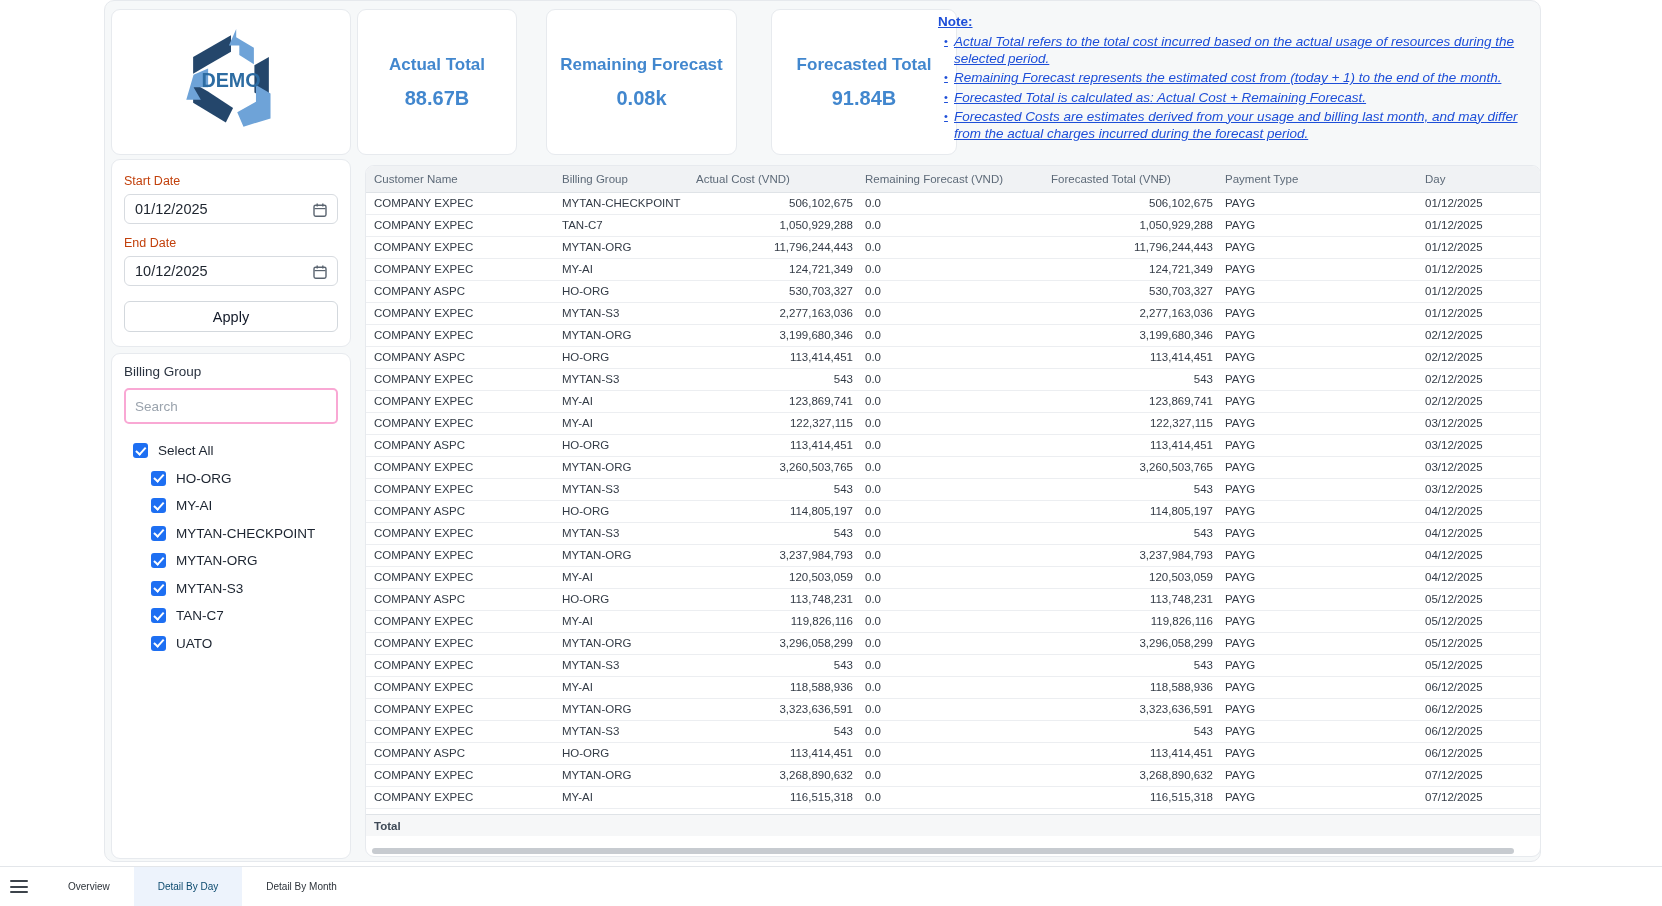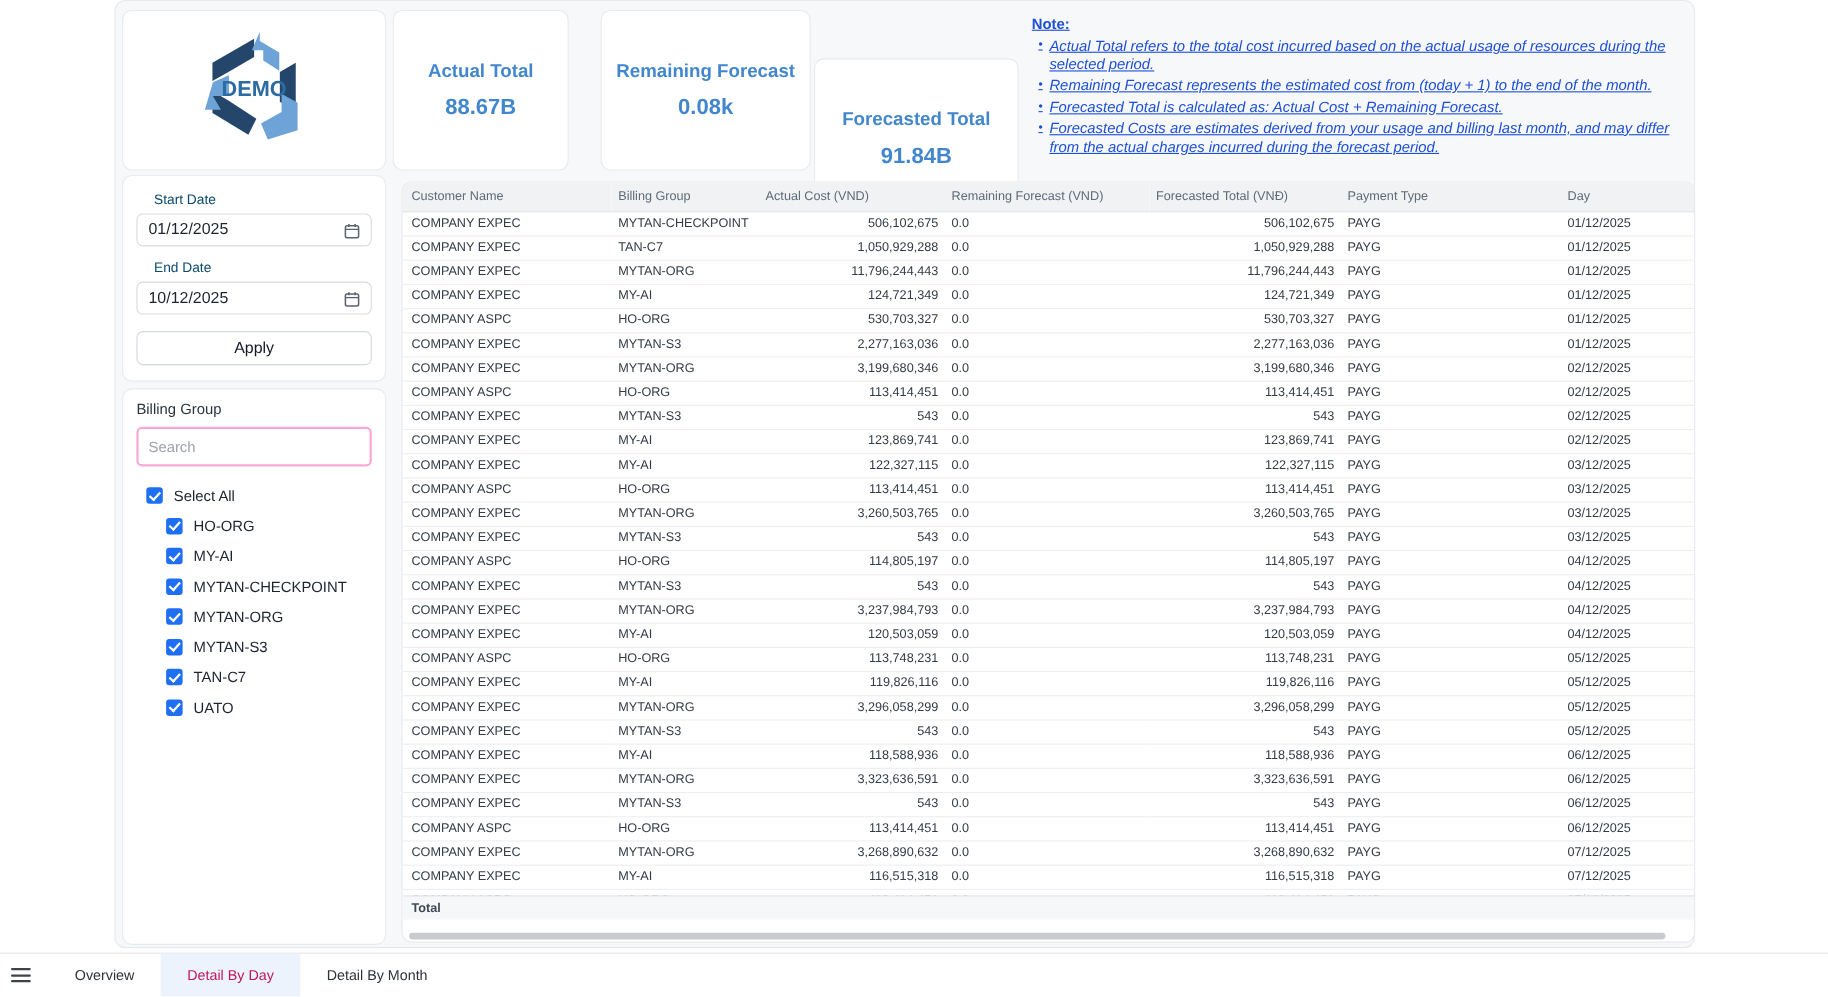--- a/index.html
+++ b/index.html
@@ -11,30 +11,30 @@
 
   .card { position:absolute; background:#fff; border:1px solid #e7eaee; border-radius:9px; }
 
   
   .logo-card { left:6px; top:8px; width:240px; height:146px; display:flex; align-items:center; justify-content:center; }
   .sum-card { top:8px; height:146px; display:flex; flex-direction:column; align-items:center; justify-content:center; gap:12px; }
   .sum-card .t { color:#4287ce; font-weight:bold; font-size:17px; }
   .sum-card .v { color:#4287ce; font-weight:bold; font-size:20px; }
   .sc0 { left:252px; width:160px; }
   .sc1 { left:441px; width:191px; }
-  .sc2 { left:635px; width:186px;margin-top:44px; }
+  .sc2 { left:666px; width:186px; }
 
   .note { position:absolute; left:833px; top:12px; width:600px; color:#1d4ed8; font-size:13.5px; line-height:1.27;text-decoration:underline; }
   .note .nt { font-weight:bold; margin-bottom:3px; }
   .note .nb { display:flex; font-style:italic; margin-bottom:2px; }
   .note .dot { width:16px; flex:0 0 16px; text-align:center; font-style:normal; font-size:11px; line-height:17px; }
 
   
   .dates-card { left:6px; top:158px; width:240px; height:188px; padding:14px 12px; }
-  .fld-label { font-size:12.5px; color:#0c4a6e; margin-bottom:6px;margin-left:16px; }
+  .fld-label { font-size:12.5px; color:#c2410c; margin-bottom:6px; }
   .date-input { position:relative; height:30px; border:1px solid #d7dbe0; border-radius:6px; background:#fff;
     display:flex; align-items:center; padding:0 10px; font-size:14.5px; color:#1d242e; margin-bottom:12px; }
   .date-input svg { position:absolute; right:9px; top:7px; }
   .apply-btn { width:100%; height:31px; border:1px solid #d3d8dd; border-radius:6px; background:#fff;
     font-size:14.5px; color:#111827; font-family:inherit; cursor:pointer; margin-top:3px; }
 
   .groups-card { left:6px; top:352px; width:240px; height:506px; padding:10px 12px; }
   .bg-label { font-size:13.5px; color:#2a3340; margin-bottom:9px; }
   .search-input { width:100%; height:27px; border:2px solid #f9a8d4; border-radius:5px; padding:16px 9px;
     font-size:13.5px; color:#1d242e; font-family:inherit; outline:none; }
@@ -58,22 +58,22 @@
   .total-row { position:absolute; left:0; right:0; bottom:20px; height:22px; background:#f6f7f8;
     border-top:1px solid #dfe3e7; display:flex; align-items:center; padding-left:8px;
     font-size:11.5px; font-weight:bold; color:#3f4a57; }
   .h-scrollbar { position:absolute; left:6px; bottom:2px; width:1142px; height:6px; background:#c7cbd0; border-radius:4px; }
 
   
   .bottom-bar { position:absolute; left:0; bottom:0; width:1662px; height:40px; background:#fff;
     border-top:1px solid #e3e6ea; display:flex; align-items:stretch; }
   .burger { align-self:center; margin:0 16px 0 10px; width:18px; cursor:pointer; }
   .burger div { height:2px; background:#3c434b; margin:3.5px 0; border-radius:1px; }
-  .tab { display:flex; align-items:center; padding:0 24px; font-size:13px; color:#2d333a; cursor:pointer; }
-  .tab.active { background:#edf3fc; color:#be185d; }
+  .tab { display:flex; align-items:center; padding:0 24px; font-size:10px; color:#2d333a; cursor:pointer; }
+  .tab.active { background:#edf3fc; color:#0c4a6e; }
 
   .logo-text { font-weight:bold; }
 </style>
 </head>
 <body>
 
 <div class="dashboard">
 
   <div class="card logo-card">
     <svg width="104" height="122" viewBox="0 0 100 114">

